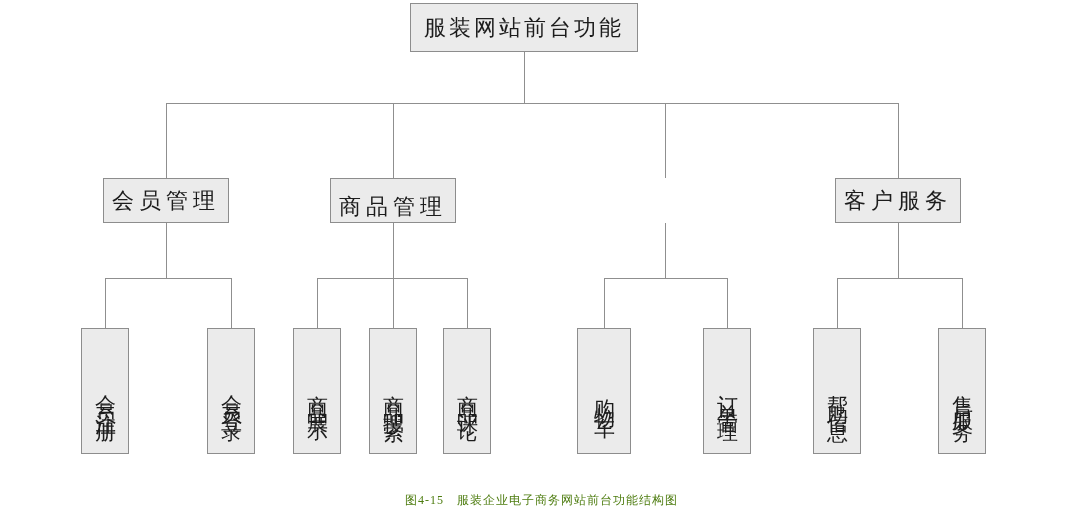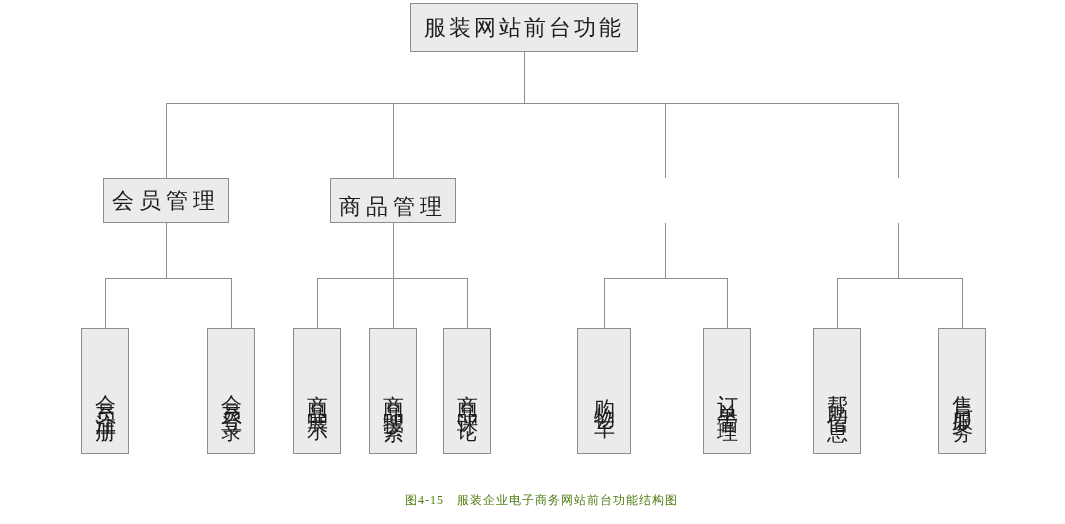--- a/index.html
+++ b/index.html
@@ -89,20 +89,23 @@
   <div class="box root">
     <span>服装网站前台功能</span>
   </div>
 
   <div class="box l2" style="left:103px;">
     <span>会员管理</span>
   </div>
   <div class="box l2" style="left:330px;align-items:flex-end;">
     <span>商品管理</span>
   </div>
+  <div class="box l2" style="left:835px;">
+    <span>客户服务</span>
+  </div>
 
   <div class="box l3" style="left:81px;">
     <span class="vtext">会员注册</span>
   </div>
   <div class="box l3" style="left:207px;">
     <span class="vtext">会员登录</span>
   </div>
   <div class="box l3" style="left:293px;">
     <span class="vtext">商品展示</span>
   </div>

